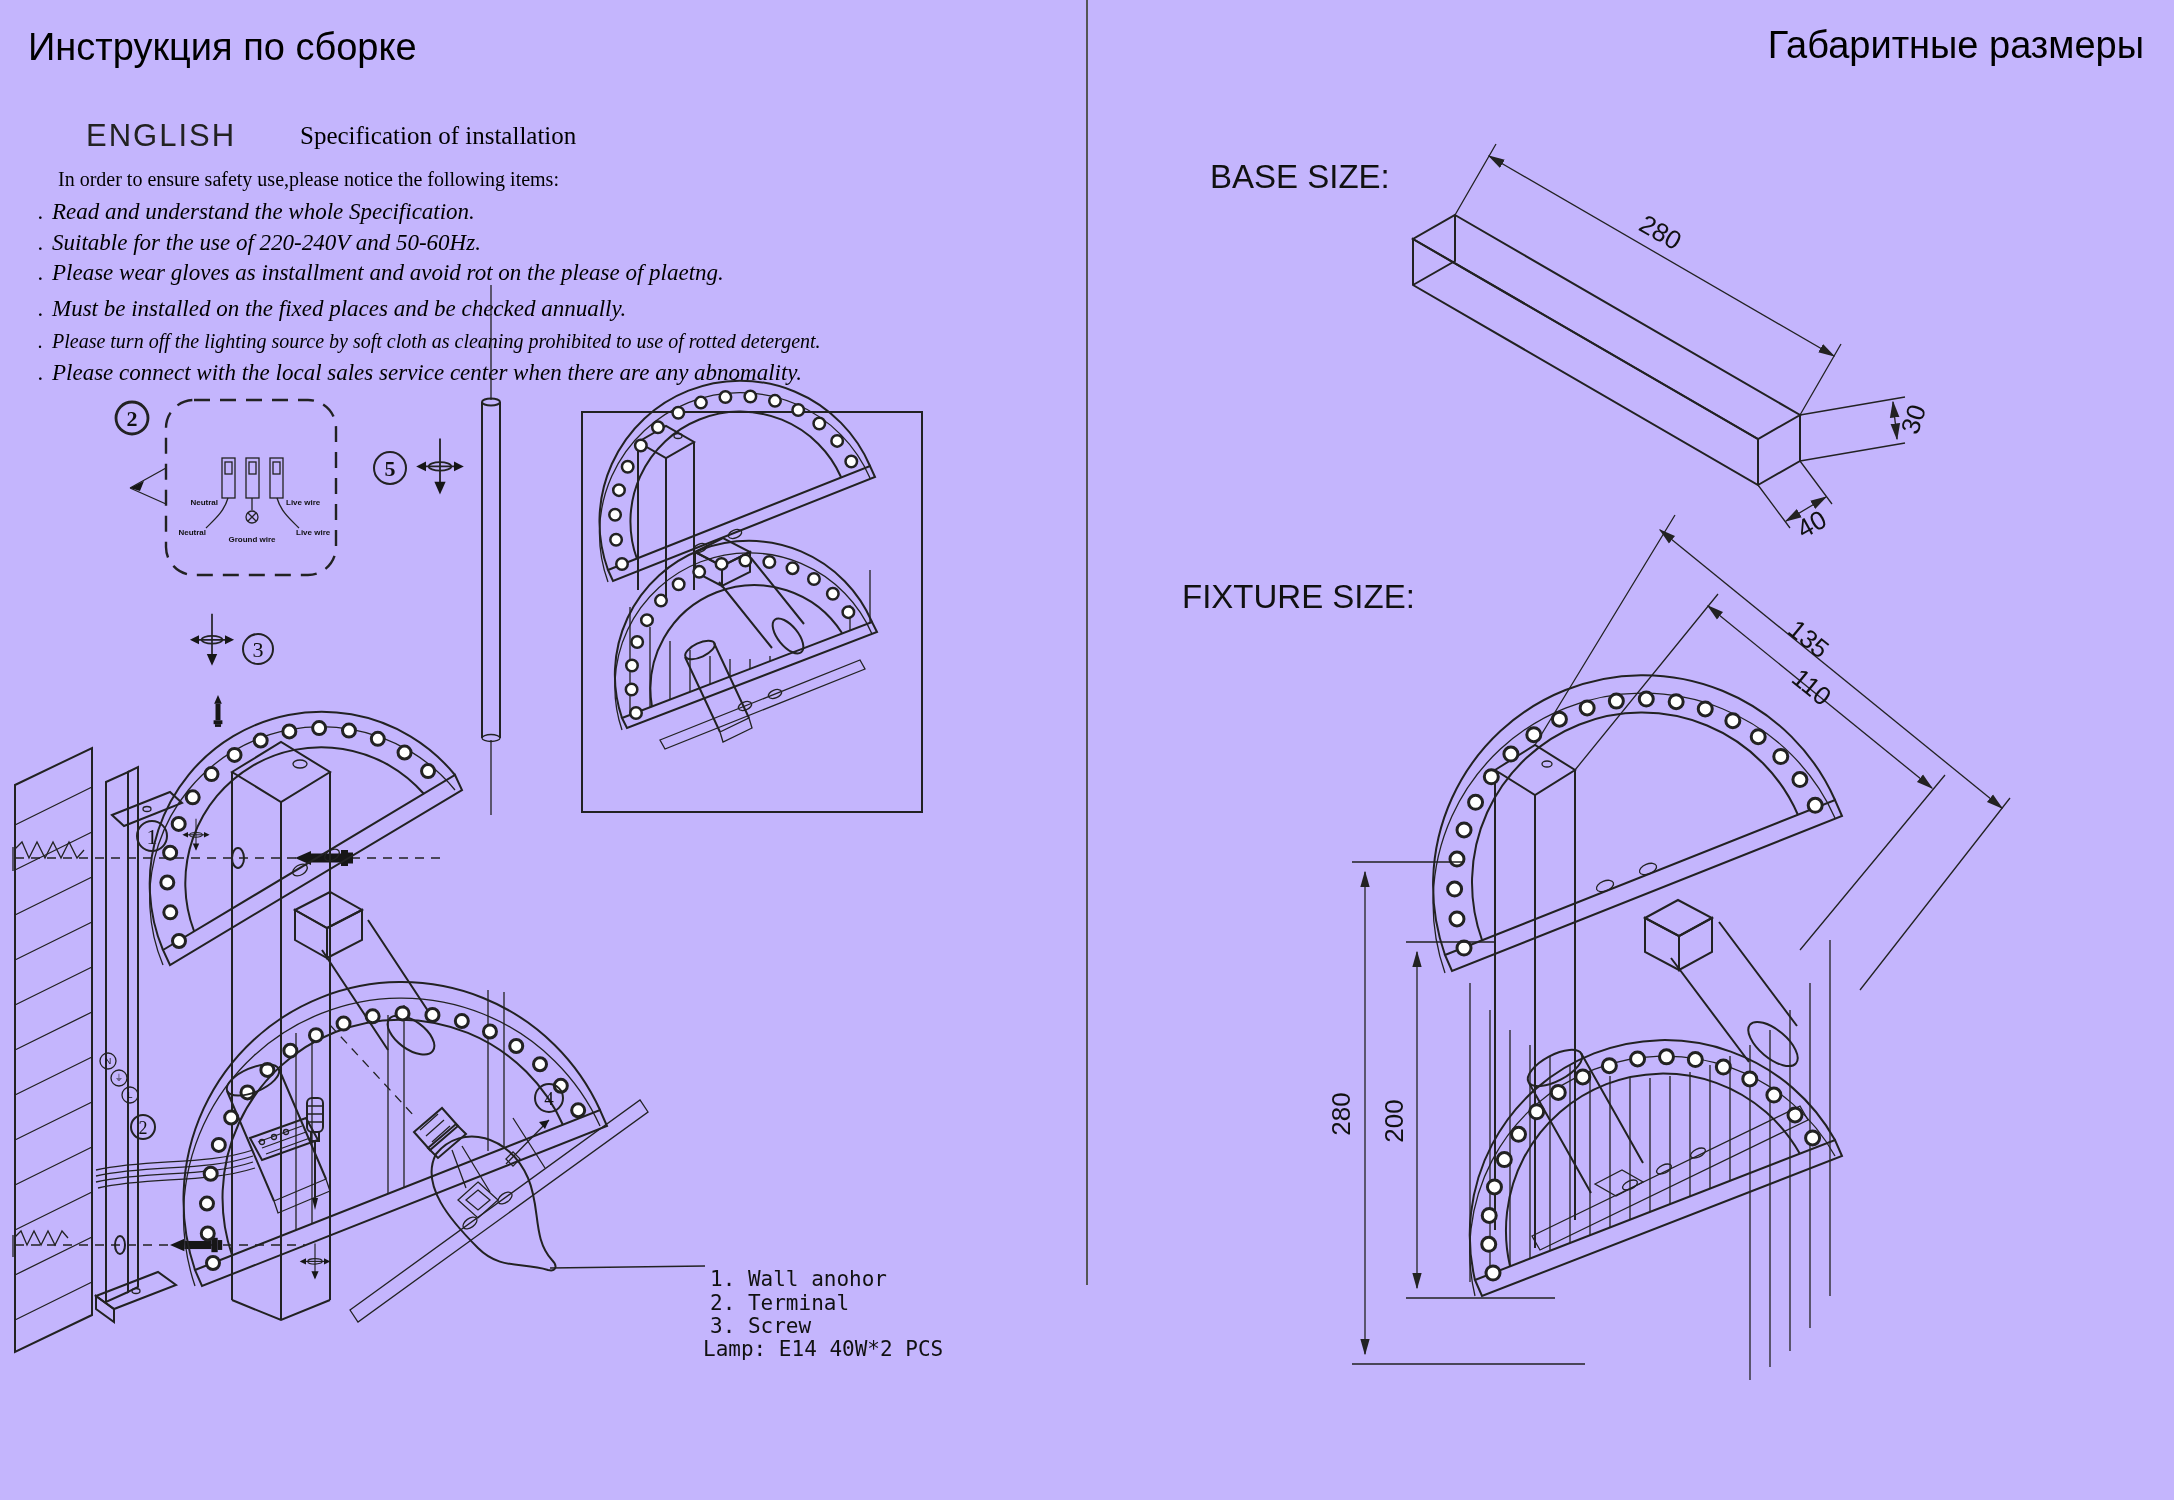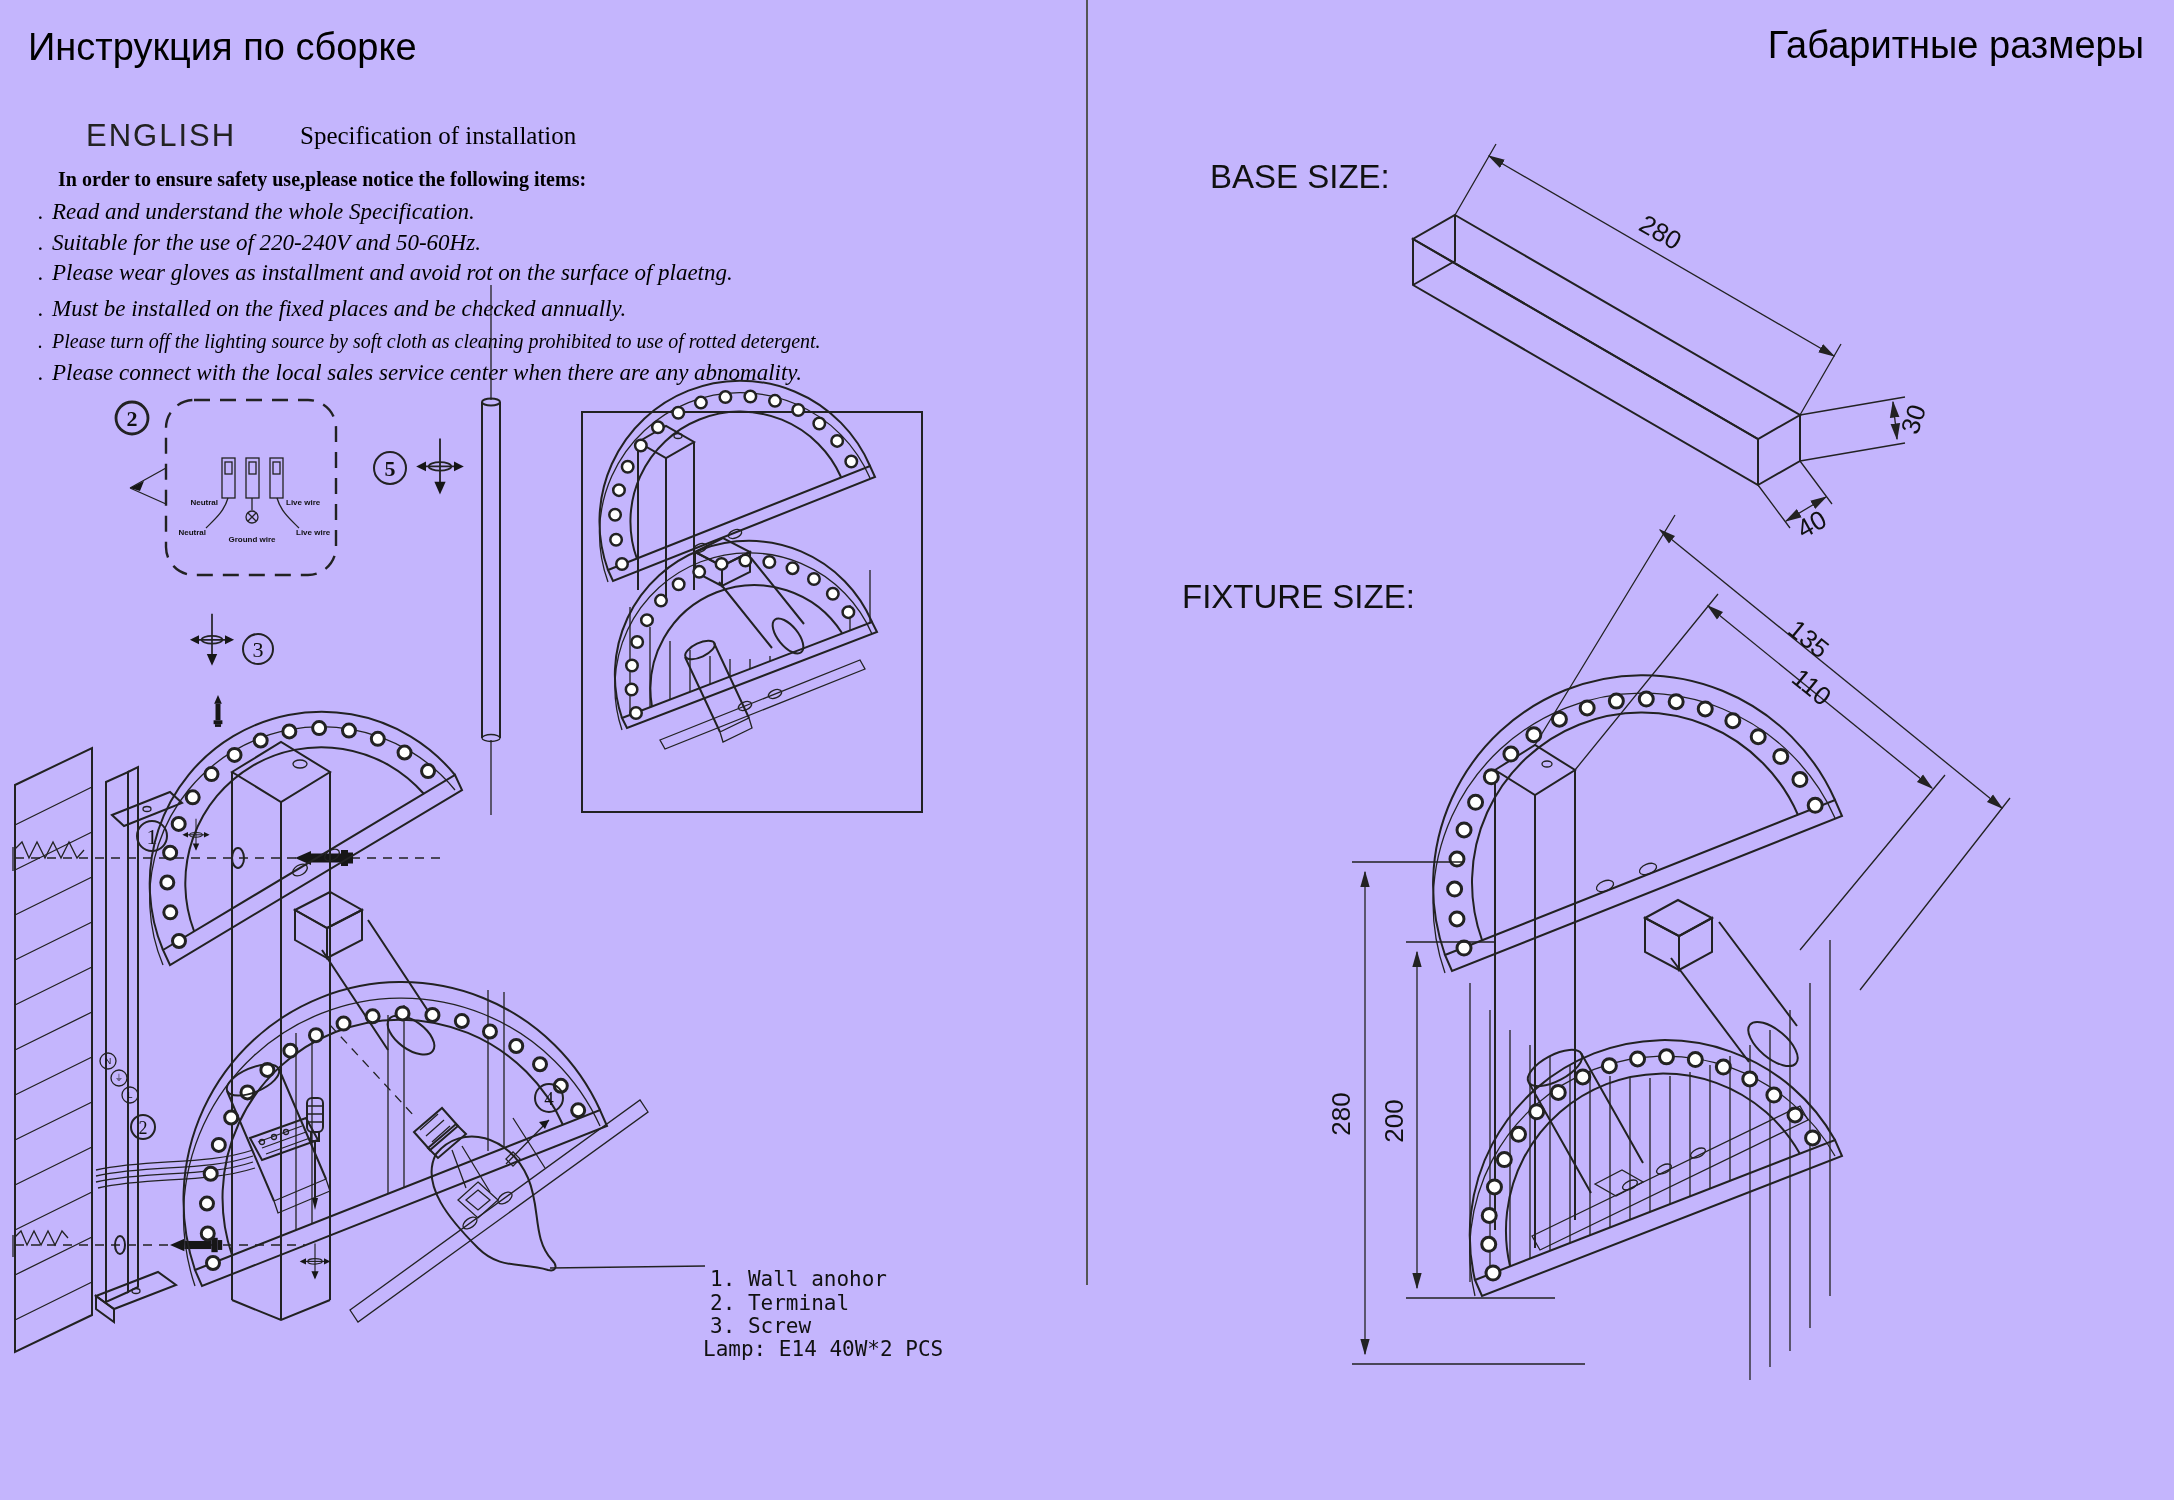--- a/index.html
+++ b/index.html
@@ -4,21 +4,21 @@
 <style>
   html,body{margin:0;padding:0;background:#fff;}
   #page{position:relative;width:2174px;height:1500px;background:#c4b5fd;overflow:hidden;
         font-family:"Liberation Sans",sans-serif;color:#000;}
   .abs{position:absolute;}
   #divider{left:1086px;top:0;width:2px;height:1285px;background:#555;}
   #title-left{left:28px;top:26px;font-size:38px;}
   #title-right{right:30px;top:24px;font-size:38px;margin-left:39px;}
   #eng-head{left:38px;top:118px;font-size:31px;letter-spacing:2px;color:#222;margin-left:48px;}
   #eng-sub{left:300px;top:122px;font-size:25px;font-family:"Liberation Serif",serif;}
-  #intro{left:58px;top:168px;font-size:20px;font-weight:700;font-family:"Liberation Serif",serif;}
+  #intro{left:58px;top:168px;font-size:20px;font-weight:400;font-family:"Liberation Serif",serif;}
   .bl{position:absolute;left:38px;font-family:"Liberation Serif",serif;font-size:23px;white-space:nowrap;font-style:italic;}
   .bl .dot{display:inline-block;width:14px;}
   .bl.small{font-size:20px;}
   #footer{left:782px;top:1418px;font-size:36px;}
   svg{position:absolute;overflow:visible;}
   .ln{fill:none;stroke:#222;stroke-width:2;}
   .thin{fill:none;stroke:#222;stroke-width:1.3;}
   .dash{stroke-dasharray:9 7;}
   .bdash{stroke-dasharray:16 10;stroke-width:2.4;}
   .fillb{fill:#161616;stroke:none;}
@@ -37,21 +37,21 @@
   <div id="divider" class="abs"></div>
 
   <div id="title-left" class="abs">Инструкция по сборке</div>
   <div id="title-right" class="abs">Габаритные размеры</div>
   <div id="eng-head" class="abs">ENGLISH</div>
   <div id="eng-sub" class="abs">Specification of installation</div>
   <div id="intro" class="abs">In order to ensure safety use,please notice the following items:</div>
 
   <div class="bl" style="top:199px"><span class="dot">.</span><span>Read and understand the whole Specification.</span></div>
   <div class="bl" style="top:230px"><span class="dot">.</span><span>Suitable for the use of 220-240V and 50-60Hz.</span></div>
-  <div class="bl" style="top:260px"><span class="dot">.</span><span>Please wear gloves as installment and avoid rot on the surface of plaetng.</span></div>
+  <div class="bl" style="top:260px"><span class="dot">.</span><span>Please wear gloves as installment and avoid rot on the please of plaetng.</span></div>
   <div class="bl" style="top:296px"><span class="dot">.</span><span>Must be installed on the fixed places and be checked annually.</span></div>
   <div class="bl small" style="top:330px"><span class="dot">.</span><span>Please turn off the lighting source by soft cloth as cleaning prohibited to use of rotted detergent.</span></div>
   <div class="bl" style="top:360px"><span class="dot">.</span><span>Please connect with the local sales service center when there are any abnomality.</span></div>
 
   <svg class="abs" style="left:0;top:270px" width="950" height="1140" viewBox="0 0 950 1140">
     <defs>
       <g id="bscrew">
           <path class="fillb" d="M0,0 L16,-7 L16,7 Z"></path>
           <rect class="fillb" x="16" y="-4.5" width="30" height="9"></rect>
           <rect class="fillb" x="46" y="-8" width="7" height="16"></rect>

